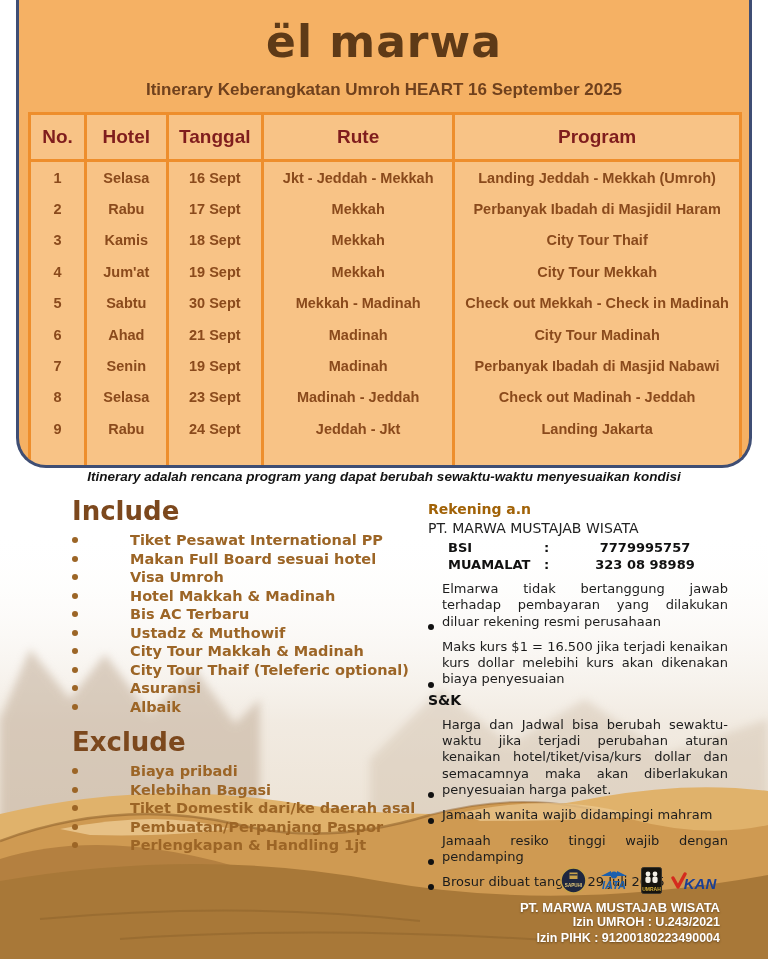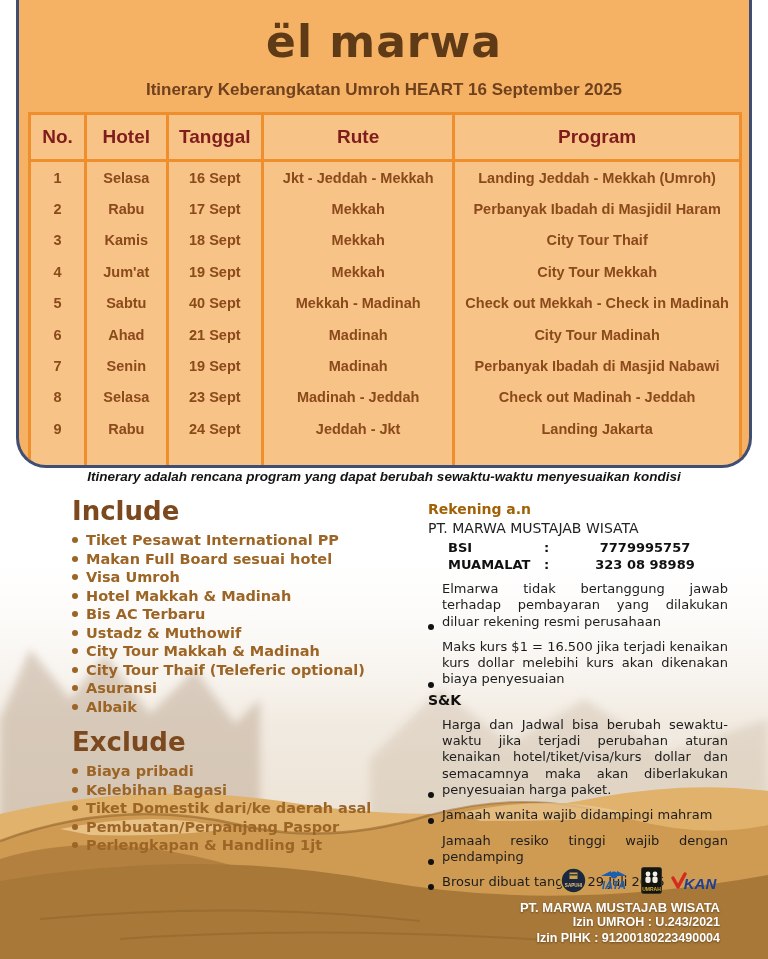--- a/index.html
+++ b/index.html
@@ -48,21 +48,21 @@
   .rightcol { width:300px; padding-top:5px; }
   .sec-heading {
     font-family:"DejaVu Sans", sans-serif; font-size:26px; font-weight:800;
     color:#7c481d; margin:0 0 5px 0; line-height:30px;
   }
   .sec-heading.ex { margin-top:11px; }
   .blist { list-style:none; }
   .blist li {
     display:flex; align-items:flex-start; white-space:nowrap;
     font-family:"DejaVu Sans", sans-serif; font-weight:bold;
-    color:#9c6526; font-size:14.5px; line-height:18.5px;
+    color:#9c6526; font-size:14.5px; line-height:18.5px;gap:44px;
   }
   .blist .dot { width:6px; height:6px; border-radius:50%; background:#9c6526; margin:6px 8px 0 0; flex:none; }
   .rk-head { font-family:"DejaVu Sans", sans-serif; font-size:14px; font-weight:800; color:#a16207; }
   .rk-name { font-family:"DejaVu Sans", sans-serif; font-size:14px; color:#222; margin-top:3px; }
   .accts { margin-top:4px; }
   .acct {
     display:flex; padding-left:20px; margin-top:2px;
     font-family:"DejaVu Sans", sans-serif; font-weight:800; font-size:13px; color:#111;
   }
   .acct .bank { width:96px; }
@@ -149,21 +149,21 @@
           <div class="cell c4">City Tour Thaif</div>
         </div><div class="trow">
           <div class="cell c0">4</div>
           <div class="cell c1">Jum'at</div>
           <div class="cell c2">19 Sept</div>
           <div class="cell c3">Mekkah</div>
           <div class="cell c4">City Tour Mekkah</div>
         </div><div class="trow">
           <div class="cell c0">5</div>
           <div class="cell c1">Sabtu</div>
-          <div class="cell c2">40 Sept</div>
+          <div class="cell c2">30 Sept</div>
           <div class="cell c3">Mekkah - Madinah</div>
           <div class="cell c4">Check out Mekkah - Check in Madinah</div>
         </div><div class="trow">
           <div class="cell c0">6</div>
           <div class="cell c1">Ahad</div>
           <div class="cell c2">21 Sept</div>
           <div class="cell c3">Madinah</div>
           <div class="cell c4">City Tour Madinah</div>
         </div><div class="trow">
           <div class="cell c0">7</div>

